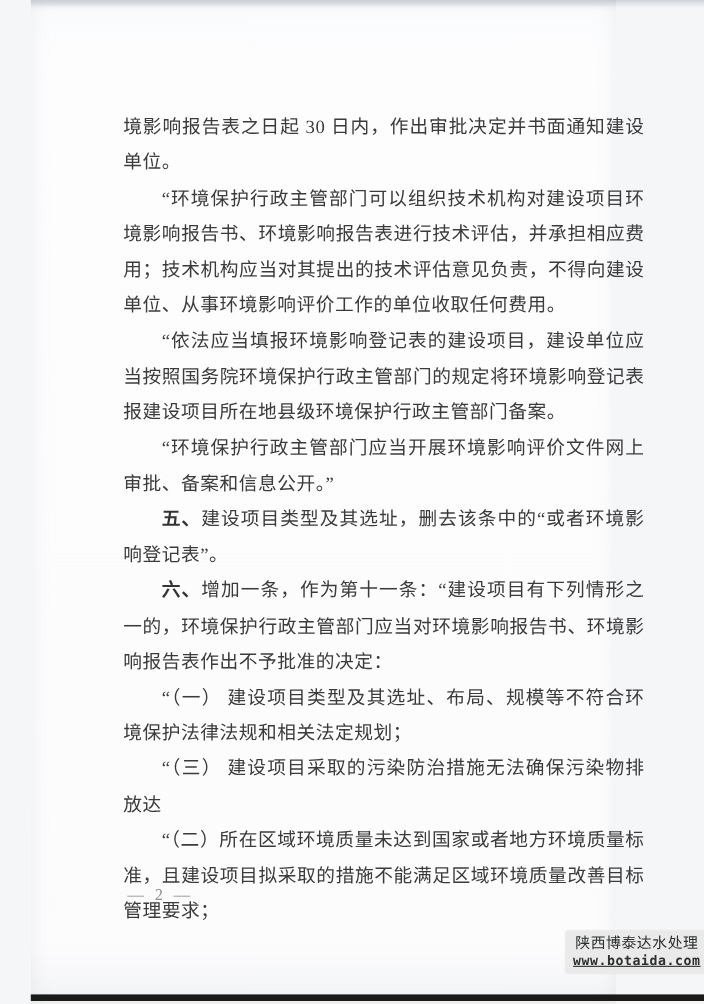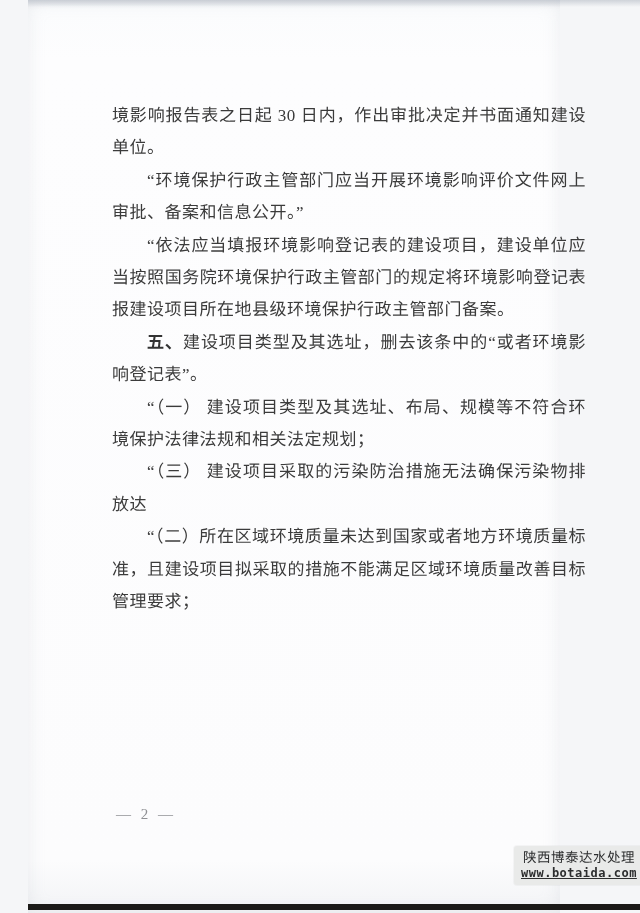--- a/index.html
+++ b/index.html
@@ -54,23 +54,25 @@
 </style>
 </head>
 <body>
 
 <div class="page">
 
   <div class="top-edge"></div>
 
   <div class="body-text">
     <p class="para"><span>境影响报告表之日起 30 日内，作出审批决定并书面通知建设单位。</span></p>
+    <p class="para indent"><span>“环境保护行政主管部门可以组织技术机构对建设项目环境影响报告书、环境影响报告表进行技术评估，并承担相应费用；技术机构应当对其提出的技术评估意见负责，不得向建设单位、从事环境影响评价工作的单位收取任何费用。</span></p>
+    <p class="para indent"><span>“依法应当填报环境影响登记表的建设项目，建设单位应当按照国务院环境保护行政主管部门的规定将环境影响登记表报建设项目所在地县级环境保护行政主管部门备案。</span></p>
     <p class="para indent"><span>“环境保护行政主管部门应当开展环境影响评价文件网上审批、备案和信息公开。”</span></p>
-    <p class="para indent"><span>“依法应当填报环境影响登记表的建设项目，建设单位应当按照国务院环境保护行政主管部门的规定将环境影响登记表报建设项目所在地县级环境保护行政主管部门备案。</span></p>
     <p class="para indent"><b>五、</b><span>建设项目类型及其选址，删去该条中的“或者环境影响登记表”。</span></p>
+    <p class="para indent"><b>六、</b><span>增加一条，作为第十一条：“建设项目有下列情形之一的，环境保护行政主管部门应当对环境影响报告书、环境影响报告表作出不予批准的决定：</span></p>
     <p class="para indent"><span>“（一） 建设项目类型及其选址、布局、规模等不符合环境保护法律法规和相关法定规划；</span></p>
     <p class="para indent"><span>“（三） 建设项目采取的污染防治措施无法确保污染物排放达</span></p>
     <p class="para indent"><span>“（二）所在区域环境质量未达到国家或者地方环境质量标准，且建设项目拟采取的措施不能满足区域环境质量改善目标管理要求；</span></p>
   </div>
 
   <div class="page-number">— 2 —</div>
 
   <div class="watermark">
     <div class="watermark-company">陕西博泰达水处理</div>
     <div class="watermark-url">www.botaida.com</div>

